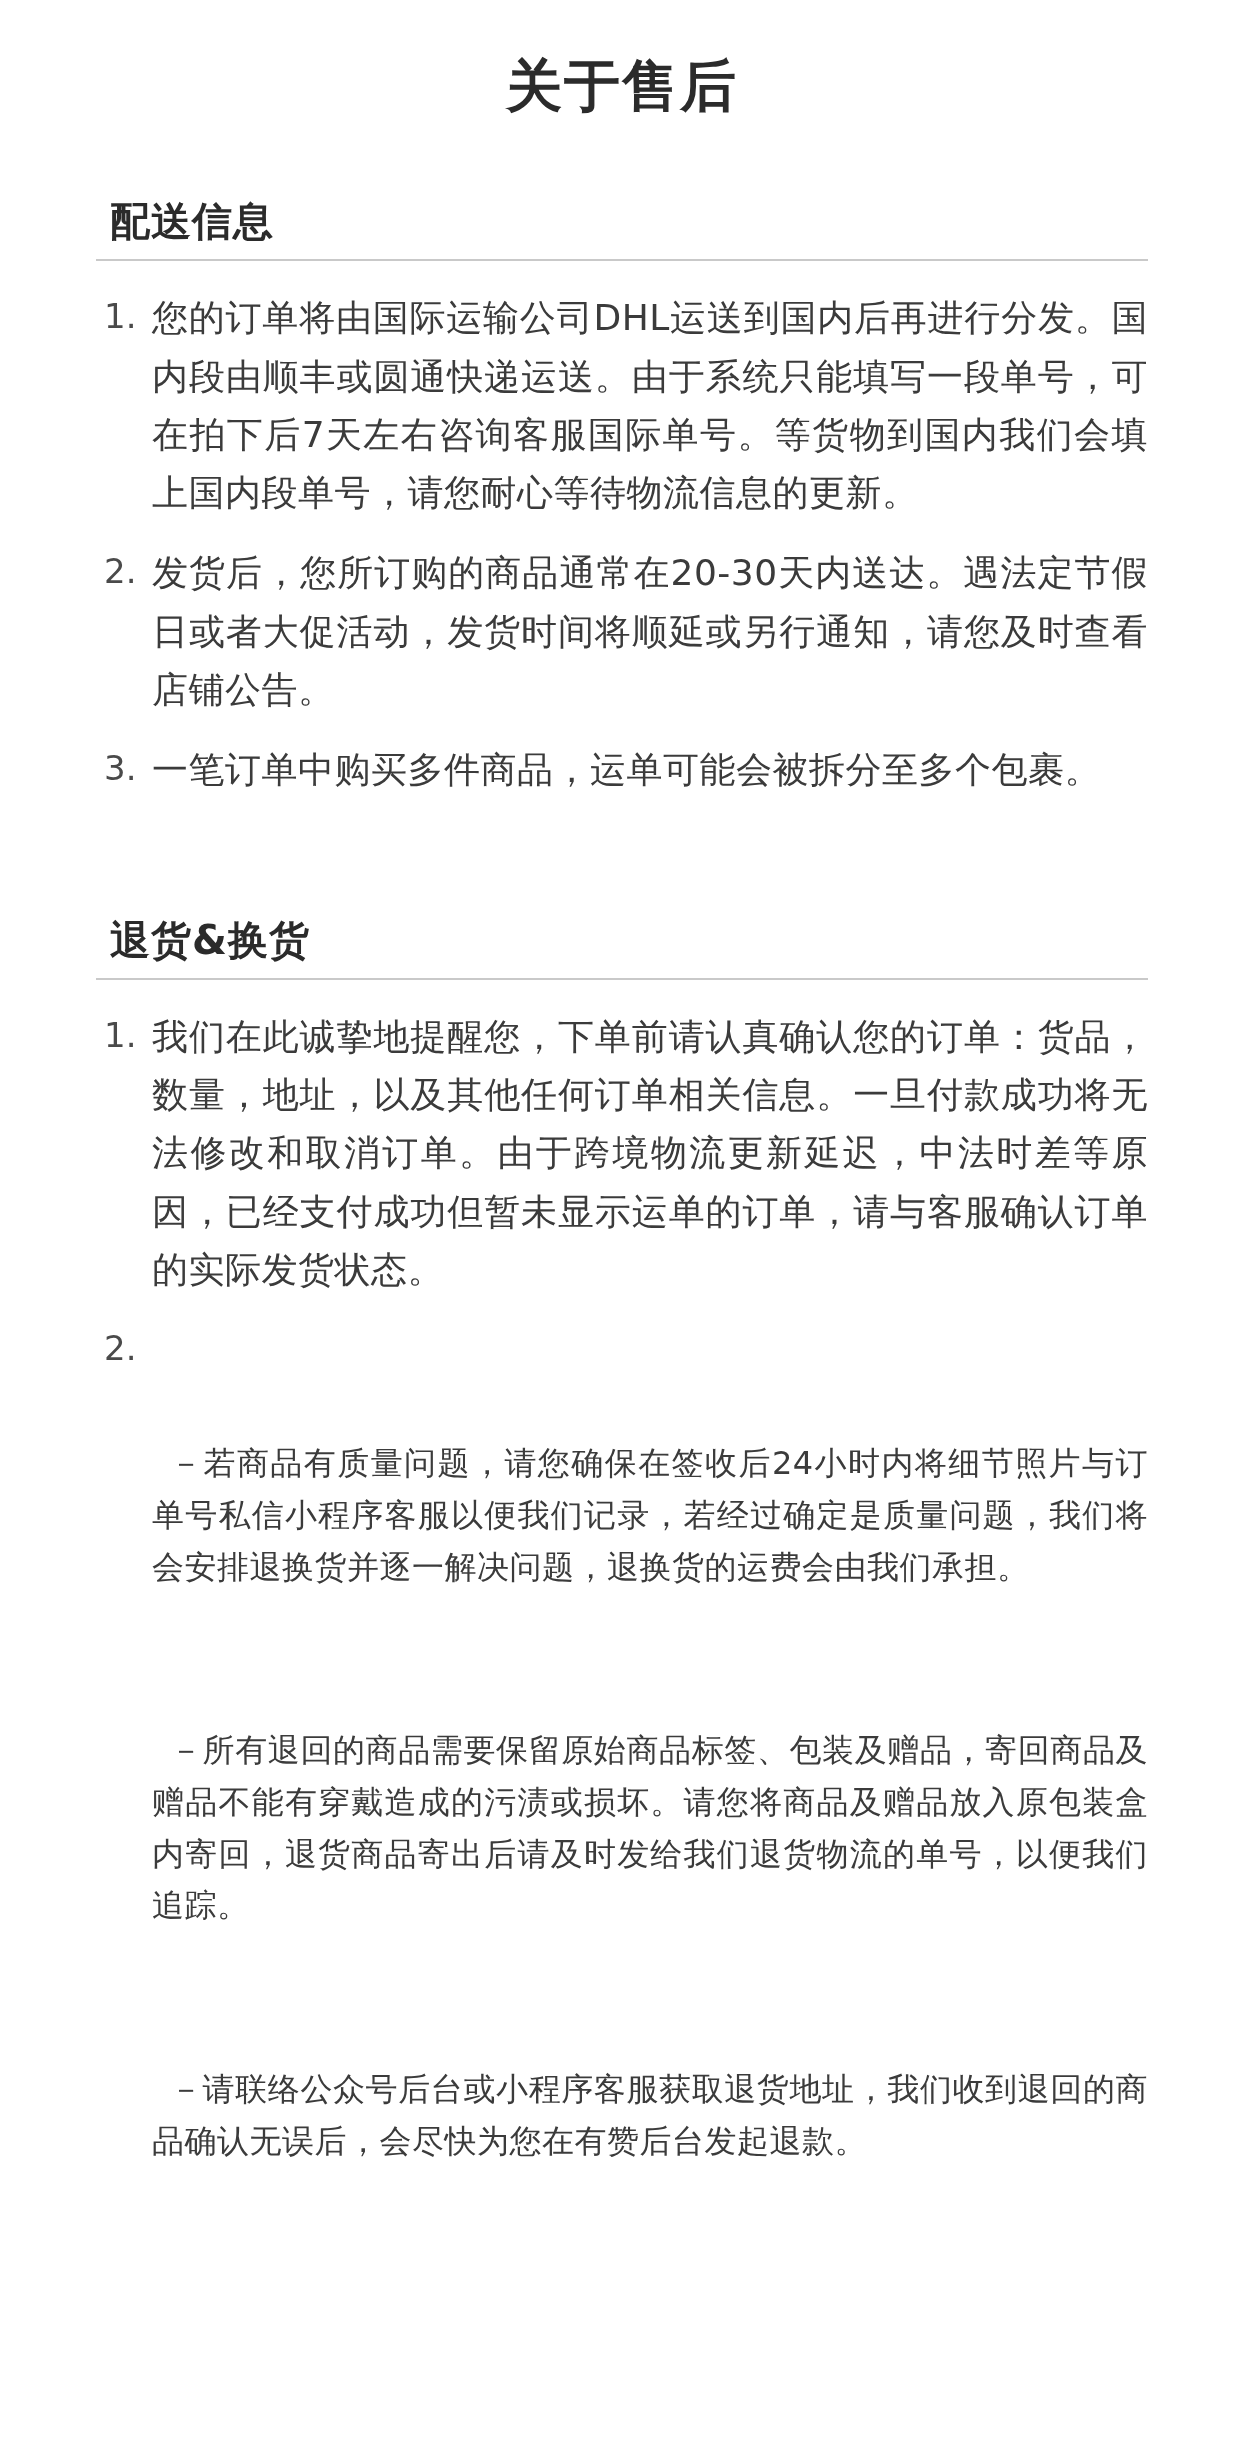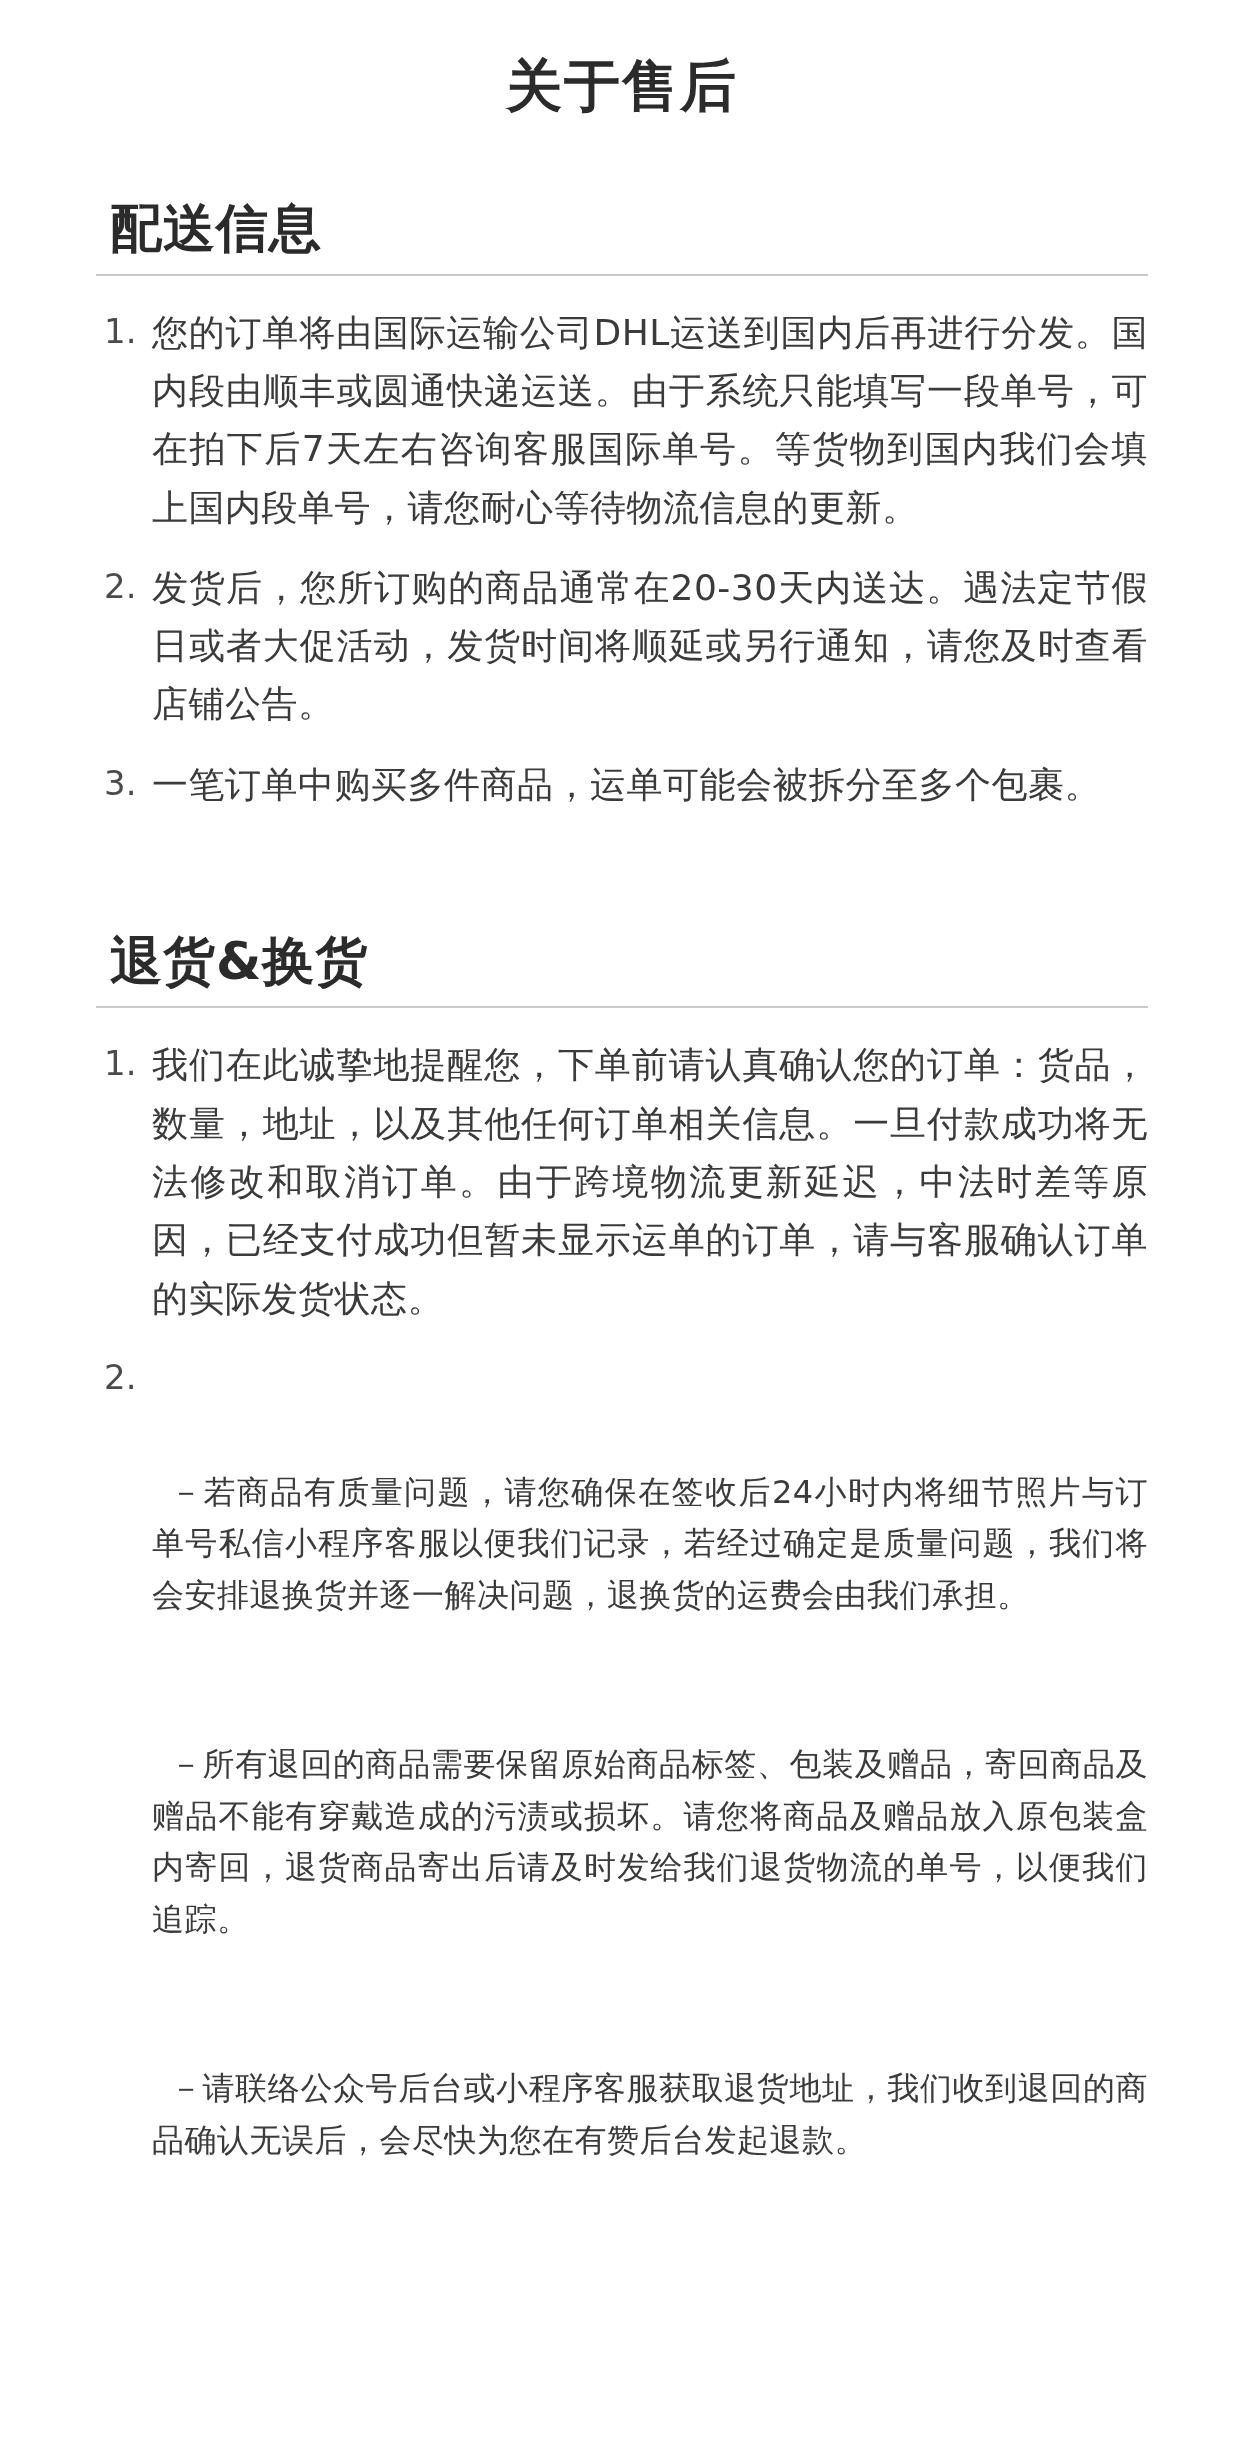--- a/index.html
+++ b/index.html
@@ -28,21 +28,21 @@
     margin: 52px 0 16px 0;
     line-height: 1.2;
   }
   .section {
     margin-top: 78px;
   }
   .section.second {
     margin-top: 116px;
   }
   .section-head {
-    font-size: 52px;
+    font-size: 40px;
     font-weight: bold;
     color: #2b2b2b;
     letter-spacing: 1px;
     padding: 0 0 14px 14px;
     border-bottom: 2px solid #c9c9c9;
     line-height: 1.2;
   }
   ol.items {
     list-style: none;
     margin: 0;
@@ -79,21 +79,21 @@
   .sub-block {
     font-size: 32px;
     line-height: 1.62;
     color: #3b3b3b;
     letter-spacing: 0.5px;
     white-space: pre-wrap;
     word-break: break-word;
     text-indent: 18px;
   }
   .sub-block + .sub-block {
-    margin-top: 0;
+    margin-top: 15px;
   }
 </style>
 </head>
 <body>
 
 <div class="page">
 
   <h1 class="doc-title">关于售后</h1>
 
   <div class="section">

